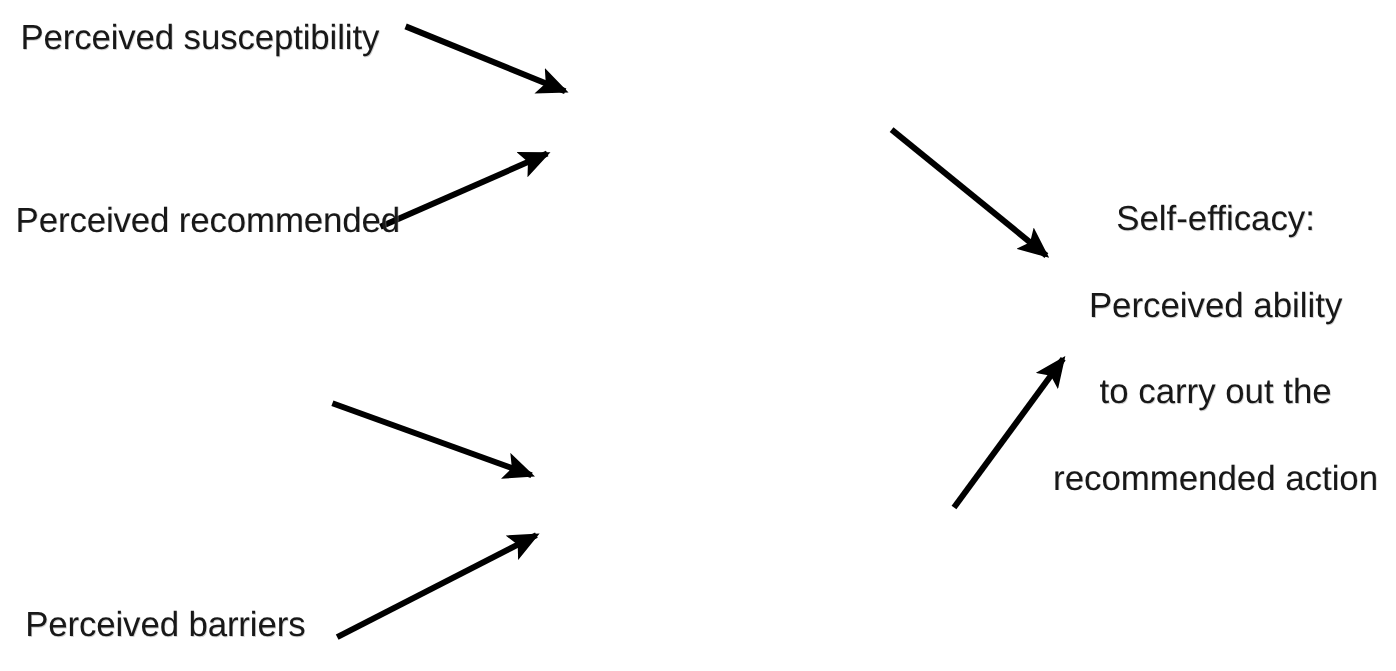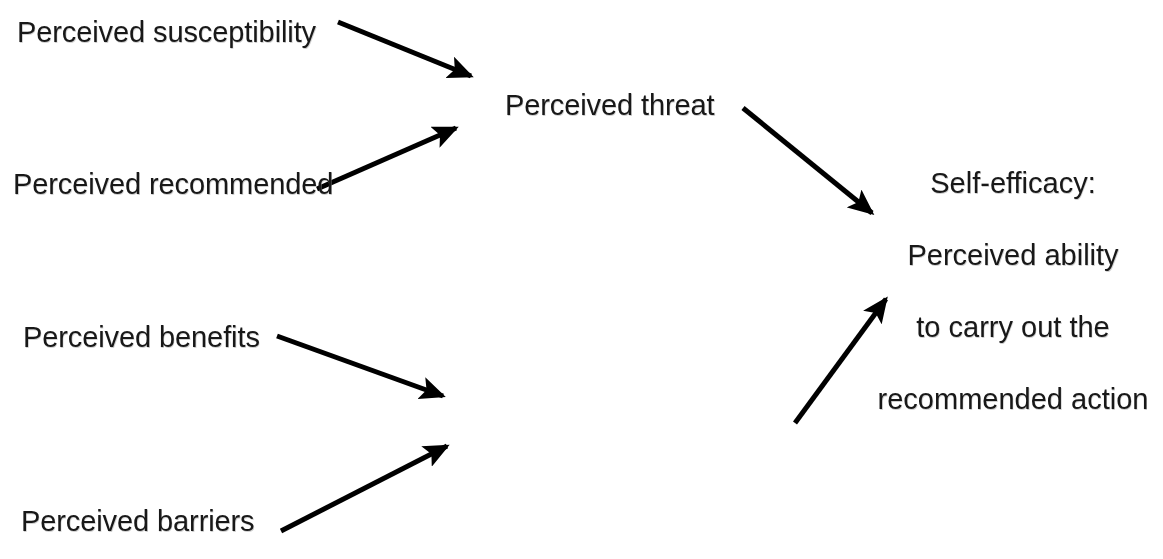--- a/index.html
+++ b/index.html
@@ -73,26 +73,20 @@
         <line x1="795" y1="423" x2="886" y2="299" stroke="#000000" marker-end="url(#arrowhead)"></line>
       </g>
   </svg>
 
   <div class="node-label" style="left: 17px; top: 18px;">
     <span>Perceived susceptibility</span>
   </div>
   <div class="node-label" style="left: 13px; top: 170px;">
     <span>Perceived recommended</span>
   </div>
-  <div class="node-label" style="left: 505px; top: 91px;">
-    <span>Perceived threat</span>
-  </div>
-  <div class="node-label" style="left: 23px; top: 323px;">
-    <span>Perceived benefits</span>
-  </div>
   <div class="node-label" style="left: 21px; top: 507px;">
     <span>Perceived barriers</span>
   </div>
 
   <div class="multiline" style="top: 147px; left: 0px; width: 2026px;">
     <span class="ml-line">Self-efficacy:</span>
     <span class="ml-line">Perceived ability</span>
     <span class="ml-line">to carry out the</span>
     <span class="ml-line">recommended action</span>
   </div>

